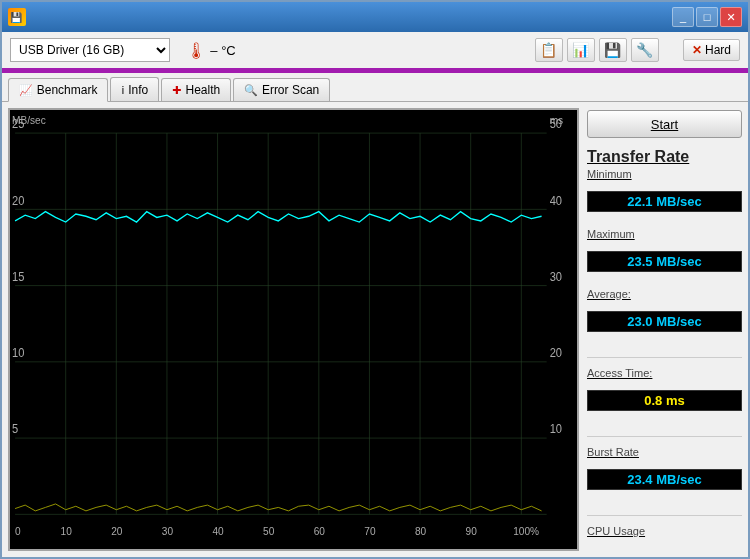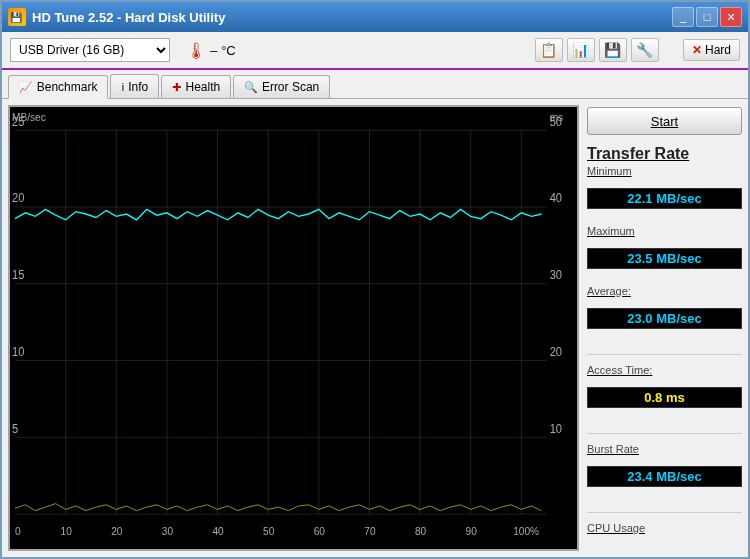--- a/index.html
+++ b/index.html
@@ -58,21 +58,21 @@
       font-size: 11px;
       cursor: pointer;
       display: flex; align-items: center; justify-content: center;
       border-radius: 2px;
     }
     .title-btn.close { background: #d44; }
 
     
     .toolbar {
       background: #f0f0f0;
-      border-bottom: 2px solid #a21caf;
+      border-bottom: 5px solid #a21caf;
       padding: 6px 8px;
       display: flex;
       align-items: center;
       gap: 8px;
     }
     .drive-select {
       width: 160px;
       height: 24px;
       border: 1px solid #aaa;
       background: white;
@@ -222,21 +222,20 @@
     }
   </style>
 </head>
 <body>
 
 <div class="window">
 
   <div class="titlebar">
     <div class="titlebar-left">
       <div class="titlebar-icon">💾</div>
-      <span>HD Tune 2.52 - Hard Disk Utility</span>
     </div>
     <div class="titlebar-controls">
       <button class="title-btn">_</button>
       <button class="title-btn">□</button>
       <button class="title-btn close">✕</button>
     </div>
   </div>
 
   <div class="toolbar">
     <select class="drive-select">

